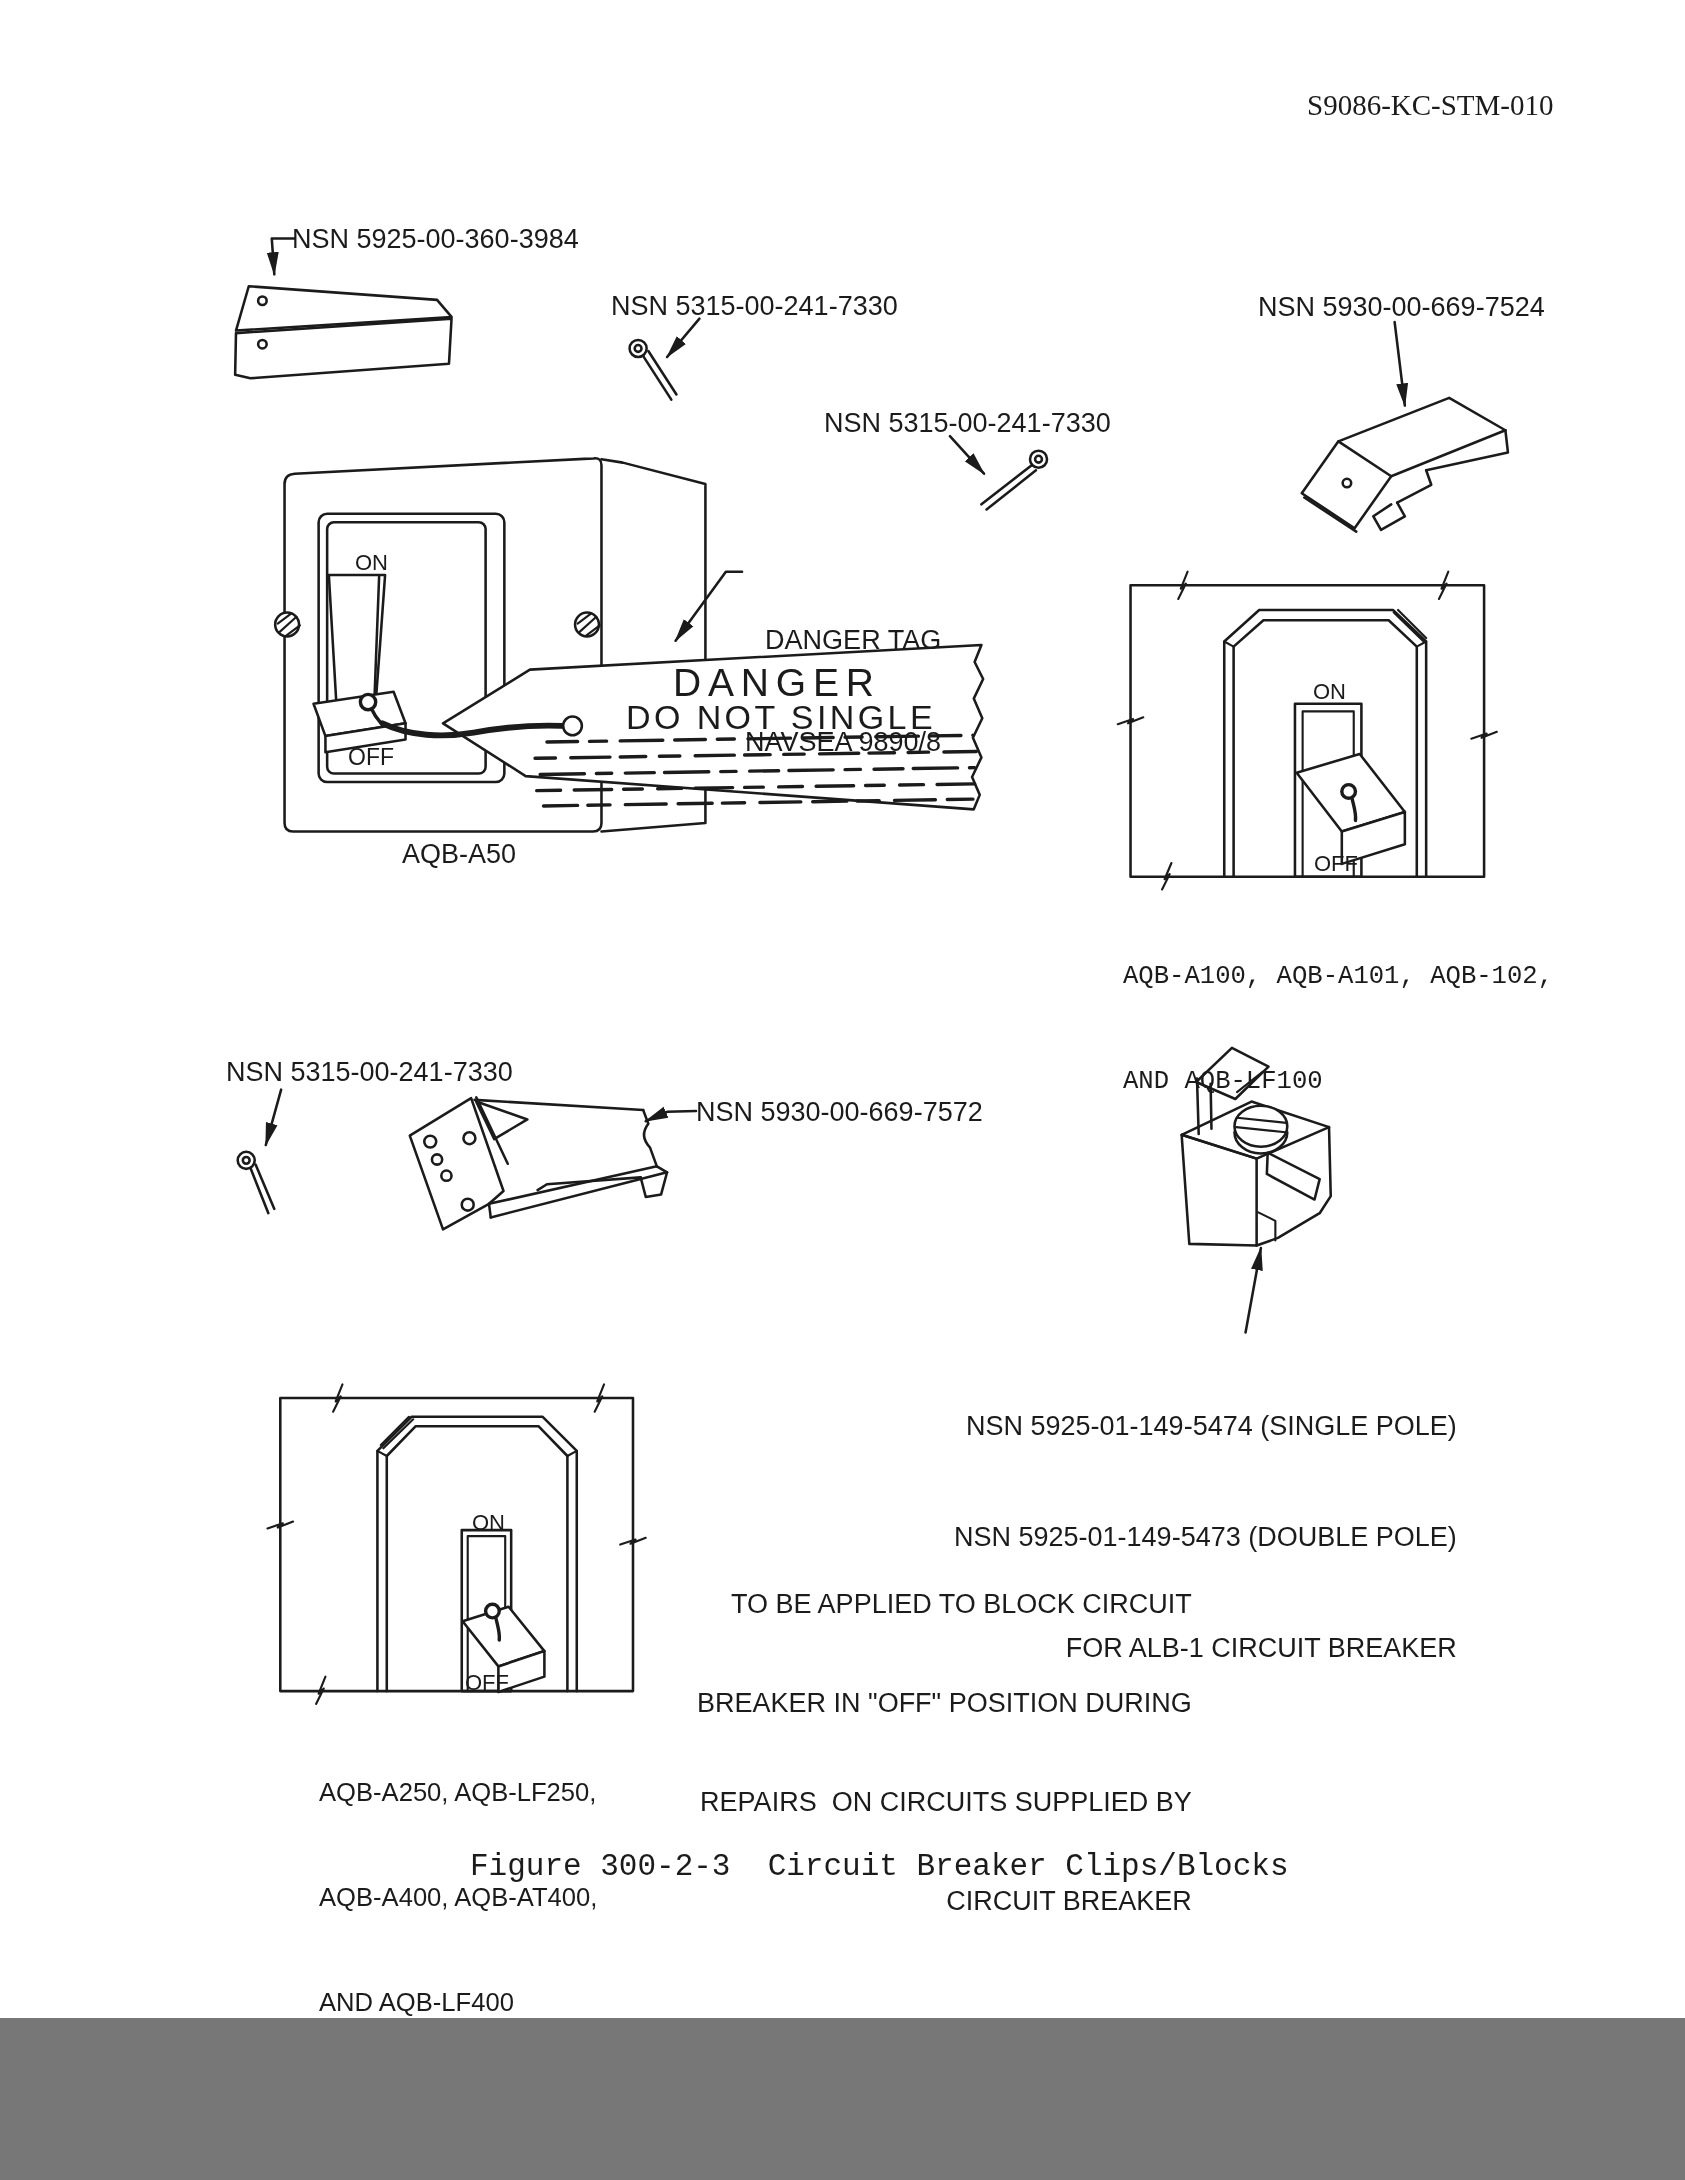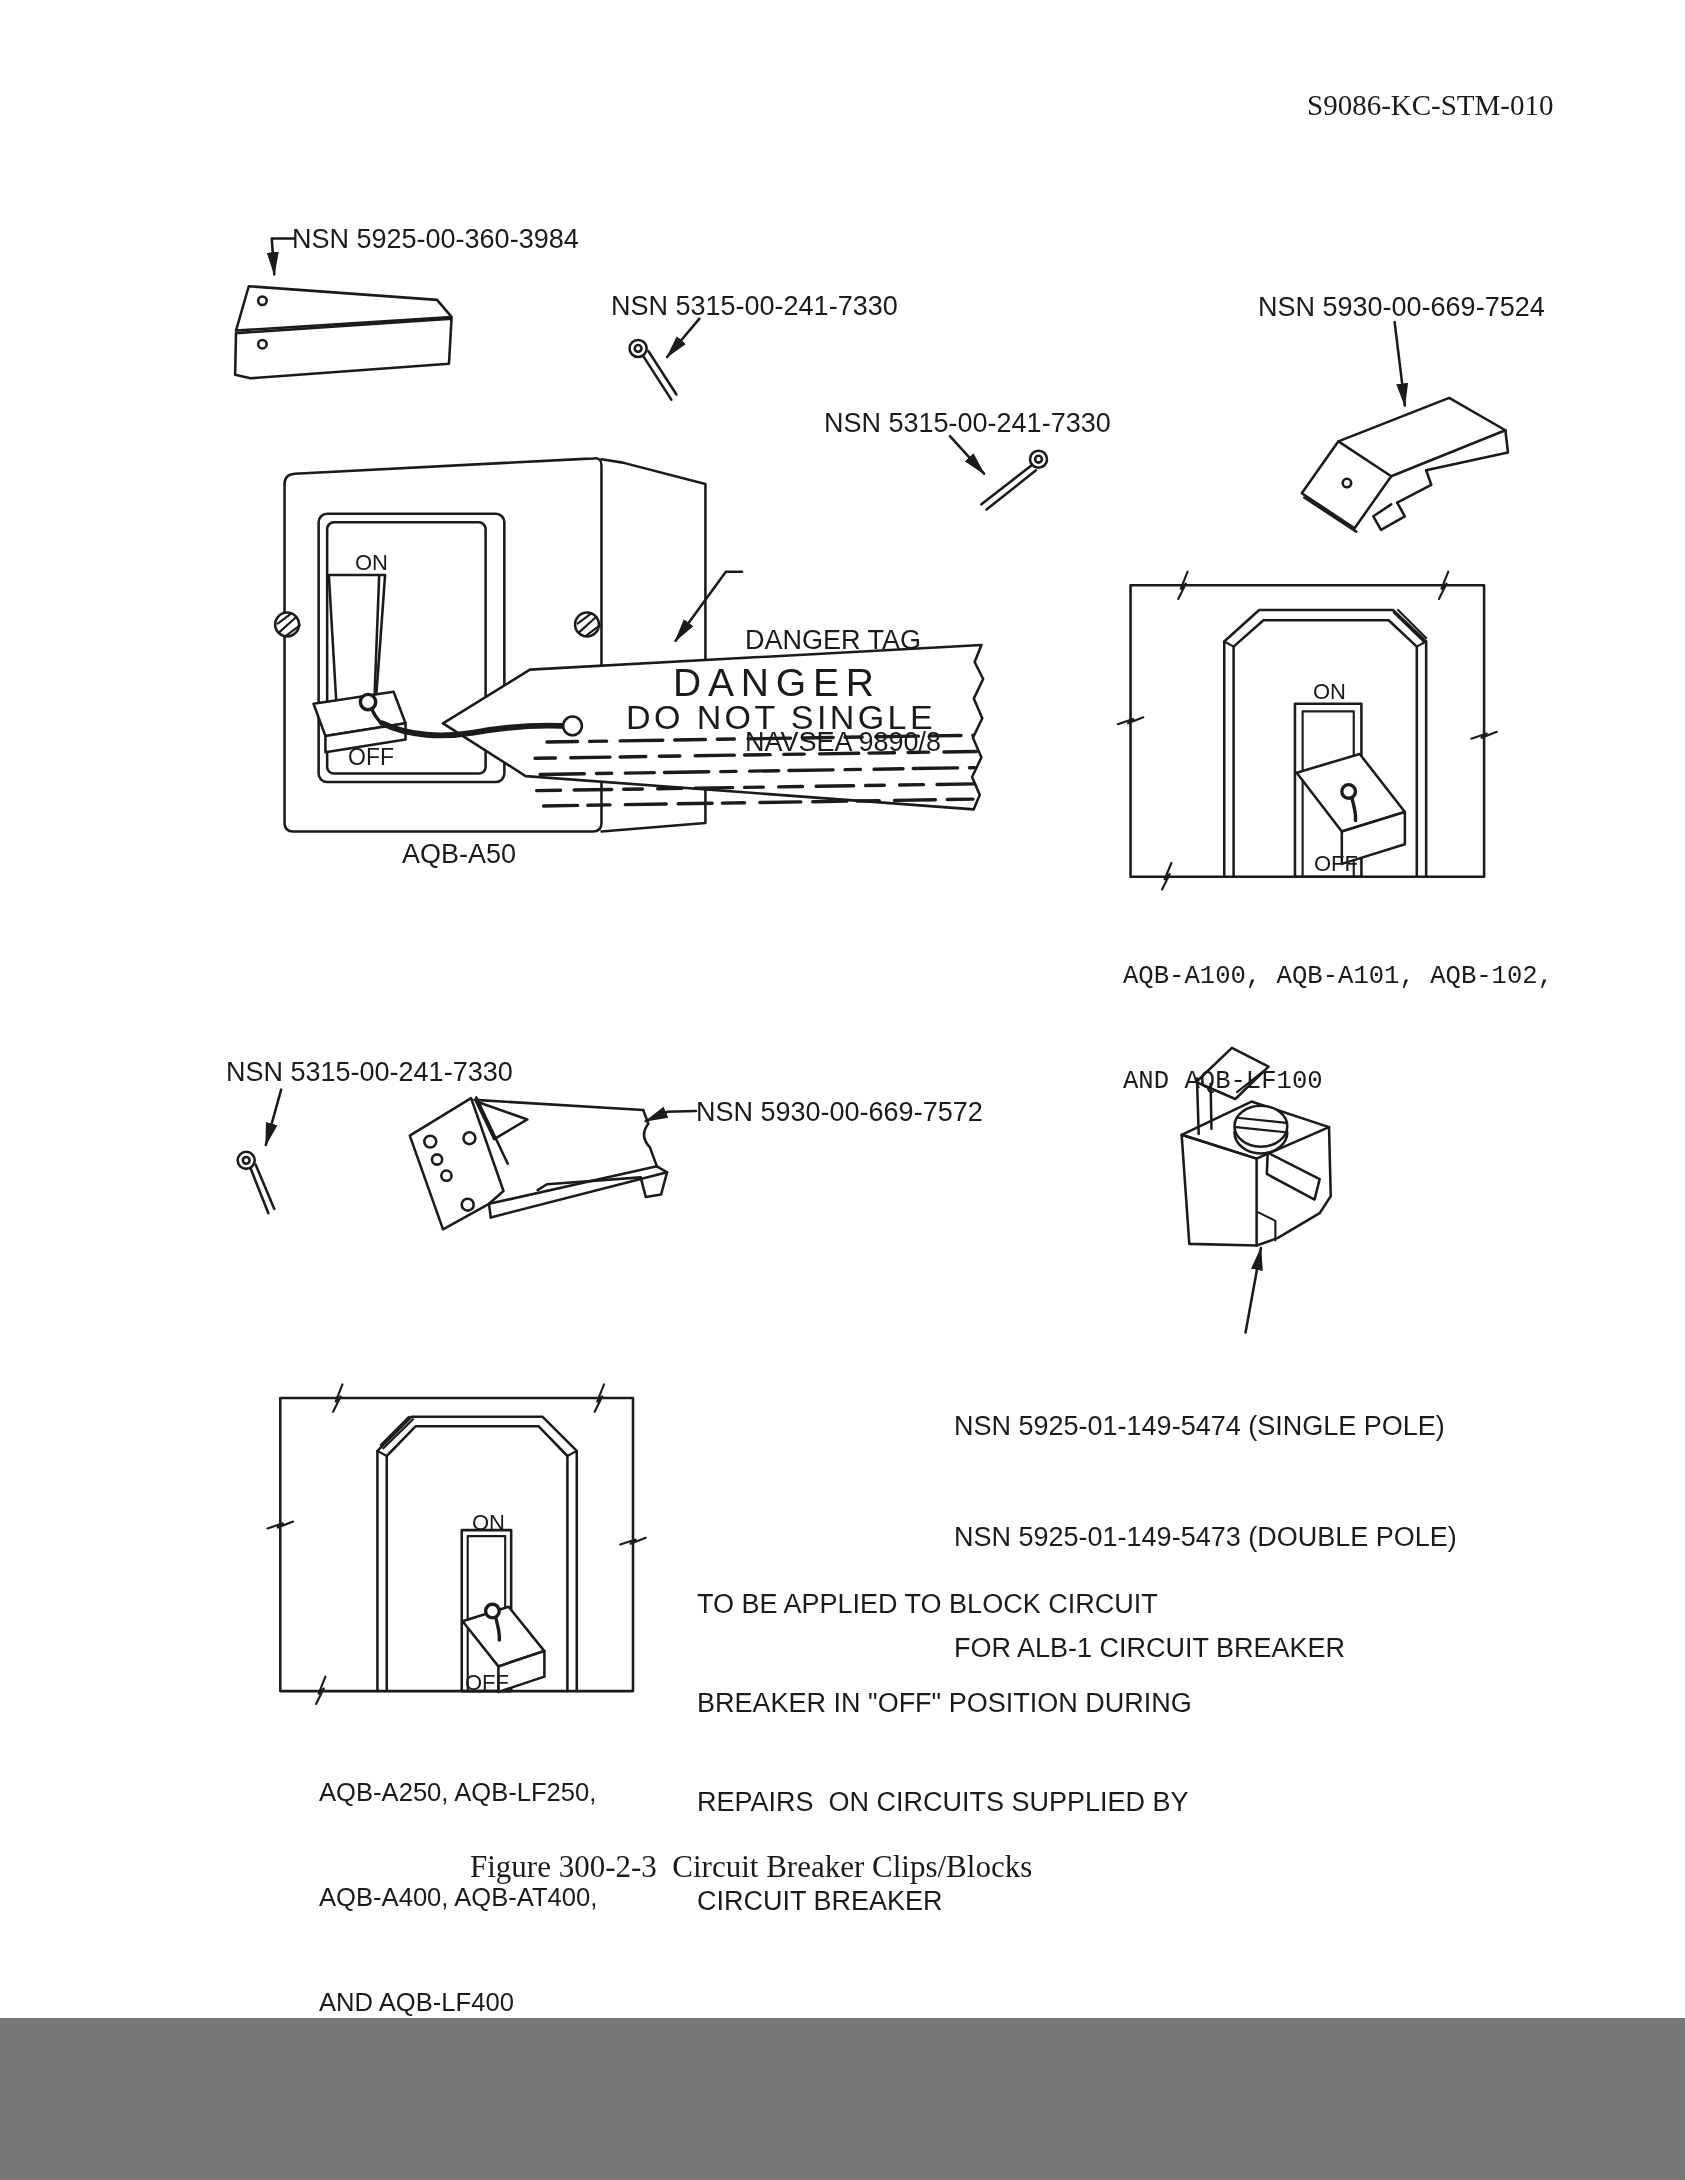--- a/index.html
+++ b/index.html
@@ -2,21 +2,21 @@
 <html style="font-size:13.6px"><head>
 <meta charset="utf-8">
 <style>
   html,body{margin:0;padding:0;background:#777;}
   .page{
     position:relative;width:1686px;height:2018px;background:#ffffff;
     font-family:"Liberation Sans",sans-serif;color:#1b1b1b;overflow:hidden;
   }
   .page svg{position:absolute;left:0;top:0;}
   .txt{position:absolute;line-height:1.26;white-space:pre;color:#1b1b1b;}
-  .sans32{font-size:27px;}
+  .sans32{font-size:27px;text-align:right;}
   .sans30{font-size:25.6px;}
   .sans26{font-size:22px;}
   .serif{font-family:"Liberation Serif",serif;}
   .block span{display:block;}
   .tagtitle{font-size:39px;letter-spacing:6.8px;}
   .tagsub{font-size:34px;letter-spacing:3.4px;}
 </style>
 </head>
 <body>
 
@@ -240,17 +240,17 @@
   </div>
 
   <div class="txt sans26" style="left:472px;top:1509px;">ON</div>
   <div class="txt sans26" style="left:465px;top:1669px;">OFF</div>
   <div class="txt sans30 block" style="left:319px;top:1705px;line-height:35px;">
     <span>AQB-A250, AQB-LF250,</span>
     <span>AQB-A400, AQB-AT400,</span>
     <span>AND AQB-LF400</span>
   </div>
 
-  <div class="txt serif" style="left:470px;top:1847px;font-size:31px;">Figure 300-2-3  Circuit Breaker Clips/Blocks</div>
+  <div class="txt serif" style="left:470px;top:1847px;font-size:31px;font-family:Liberation Mono, monospace;">Figure 300-2-3  Circuit Breaker Clips/Blocks</div>
   <div class="txt serif" style="left:1473px;top:2053px;font-size:29px;margin-left:28px;">300-2-15</div>
 
 </div>
 
 
 </body></html>

